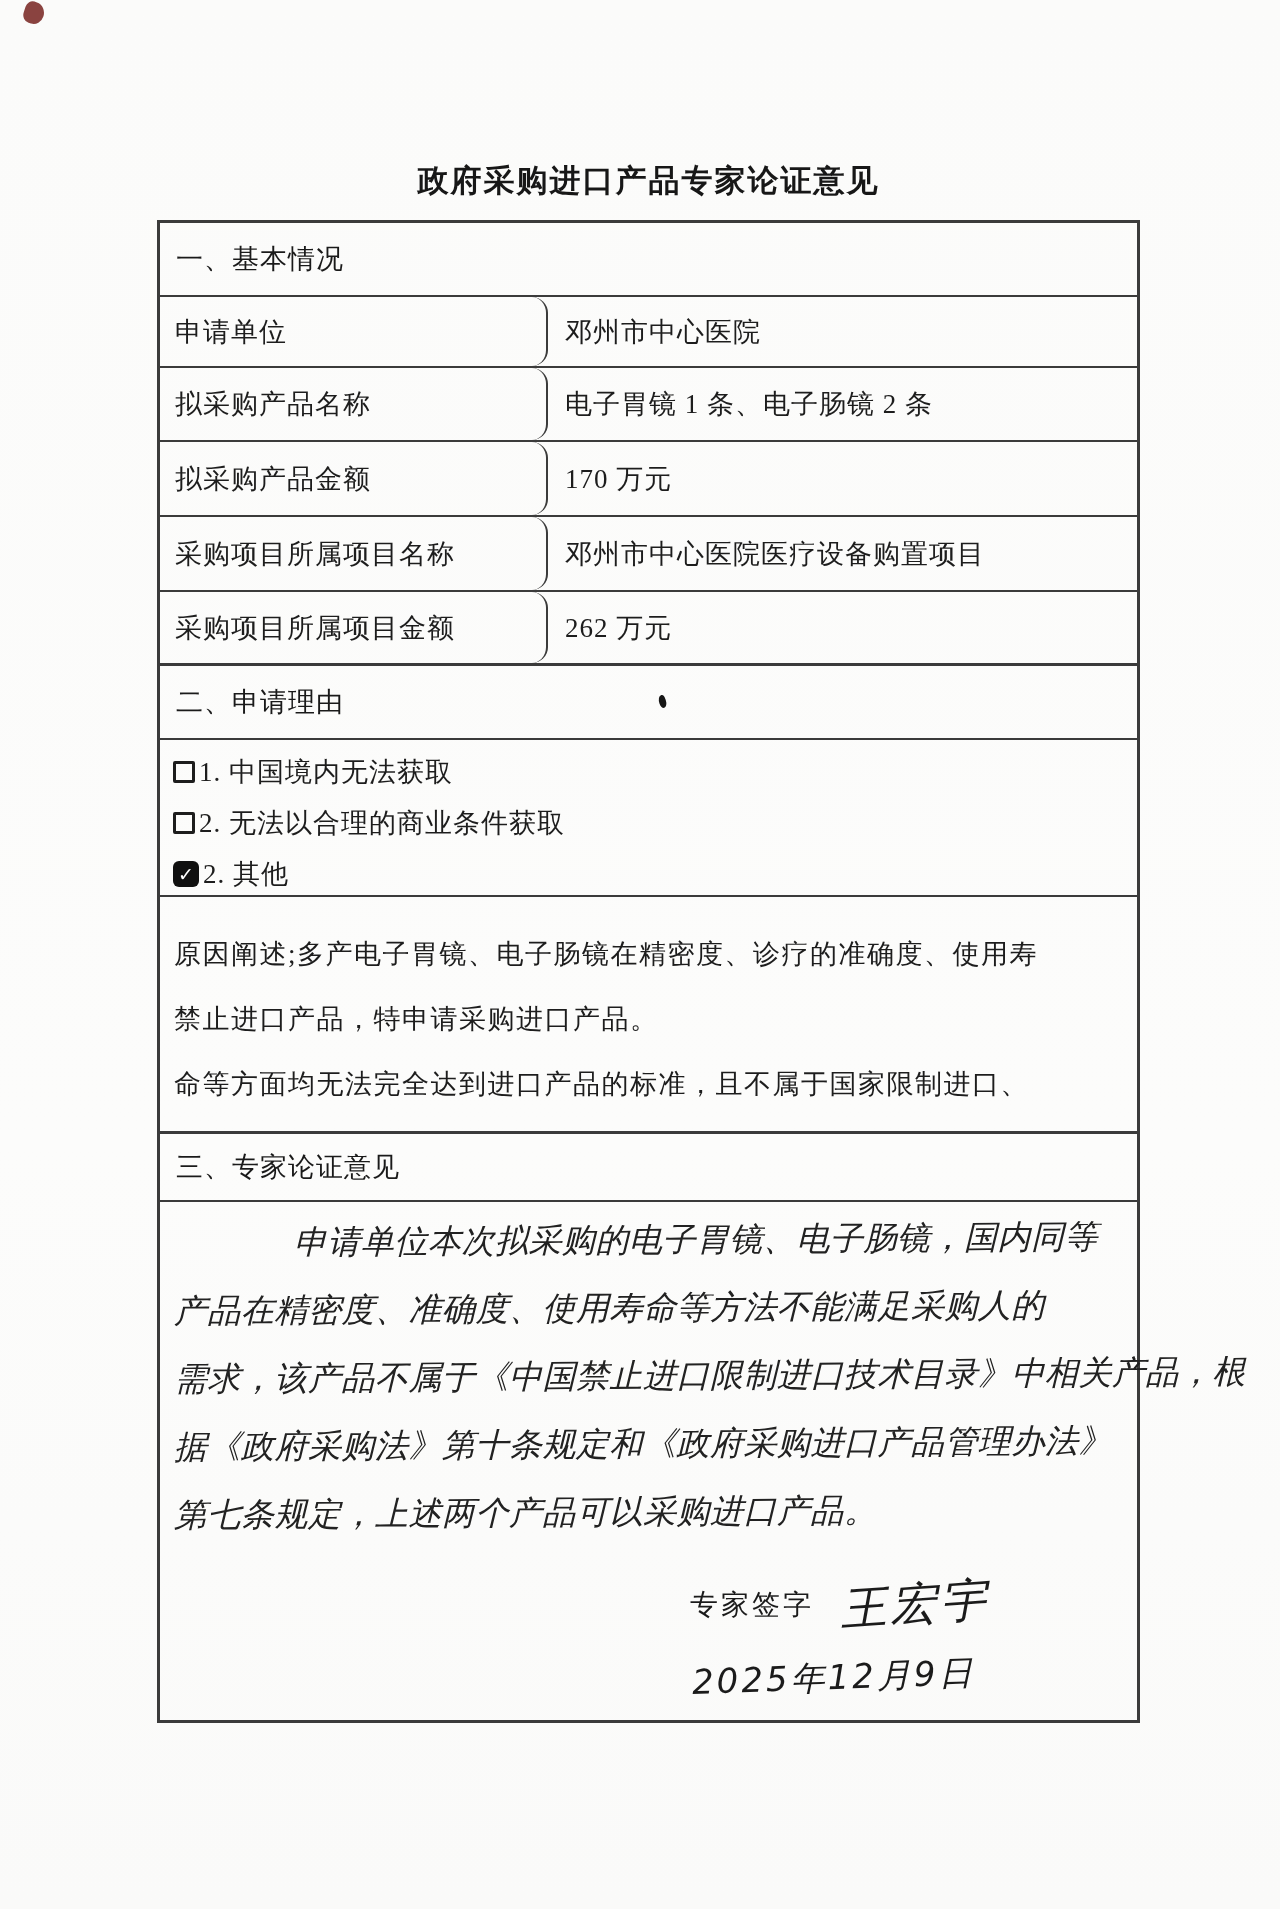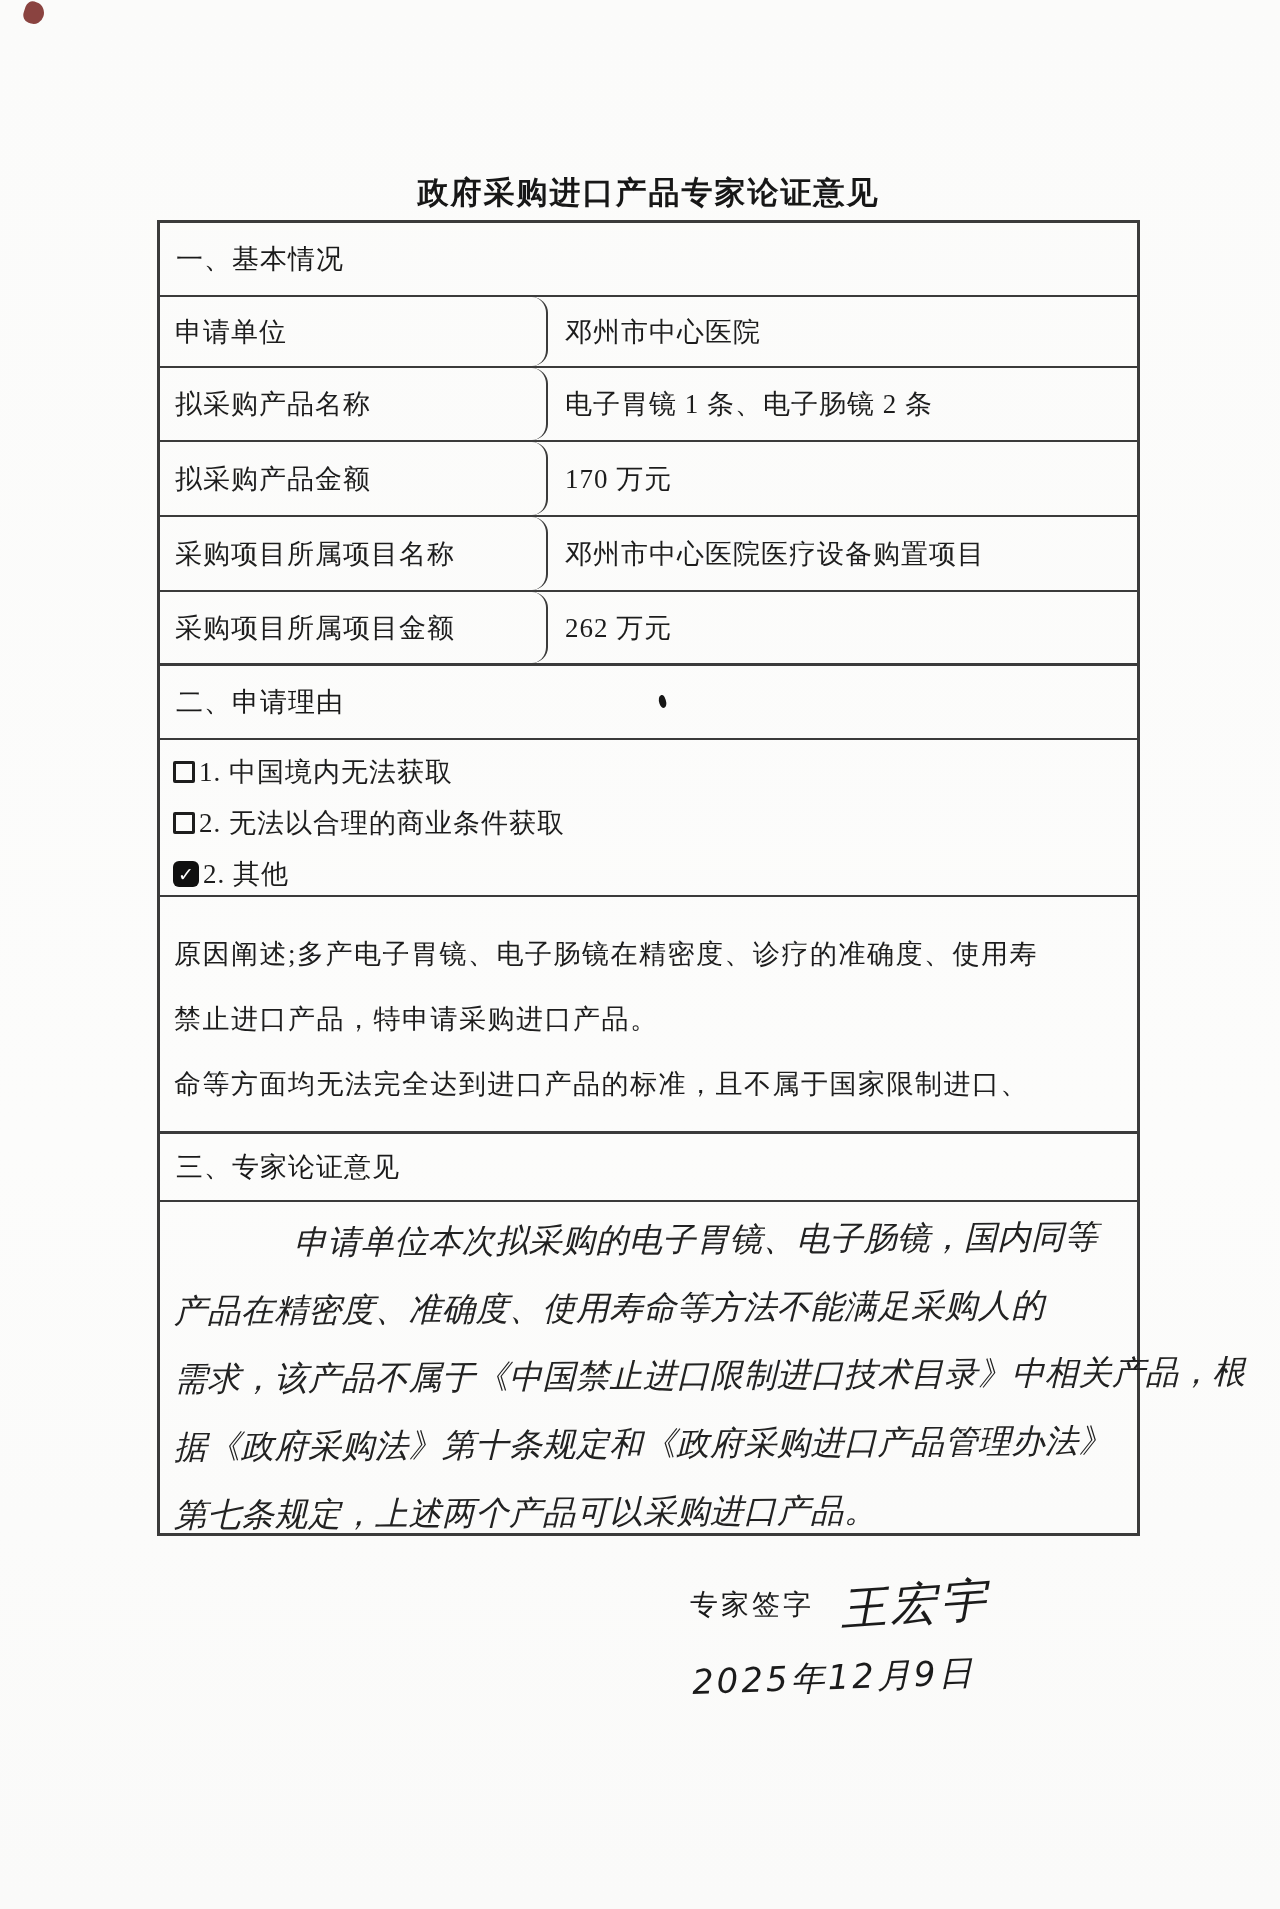--- a/index.html
+++ b/index.html
@@ -19,27 +19,27 @@
   .red-mark{
     position:absolute;left:24px;top:2px;width:20px;height:22px;
     background:#7d2f2b;border-radius:40% 60% 55% 45%;
     transform:rotate(18deg);opacity:.9;
   }
   .ink-dot{
     position:absolute;left:659px;top:695px;width:7px;height:13px;
     background:#161616;border-radius:60% 40% 55% 45%;transform:rotate(-18deg);
   }
   .page-title{
-    position:absolute;left:157px;top:172px;width:983px;
+    position:absolute;left:157px;top:160px;width:983px;
     text-align:center;font-size:31px;font-weight:bold;
     letter-spacing:2px;color:#171717;
     font-family:"Liberation Serif", serif;
   }
   .doc-table{
-    position:absolute;left:157px;top:220px;width:983px;height:1316px;
+    position:absolute;left:157px;top:220px;width:983px;height:1503px;
     border:3px solid #3b3b3b;box-sizing:border-box;
     background:transparent;
     display:flex;flex-direction:column;
   }
   .row{box-sizing:border-box;flex:0 0 auto;display:flex;align-items:center;}
   .row + .row{border-top:2px solid #3b3b3b;}
   .row.thick{border-top-width:3px;}
   .sec-header{
     font-size:27px;padding-left:16px;color:#1a1a1a;letter-spacing:1px;
   }

